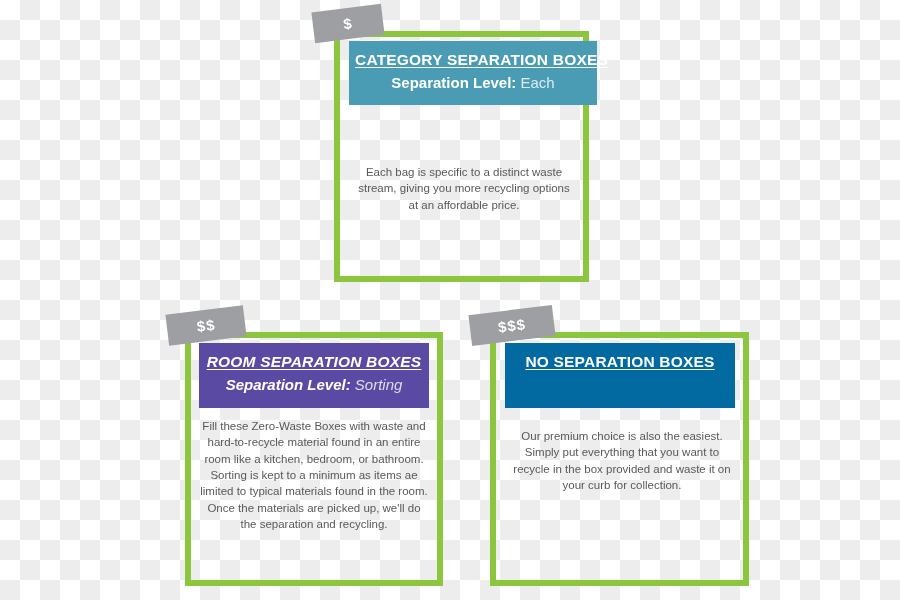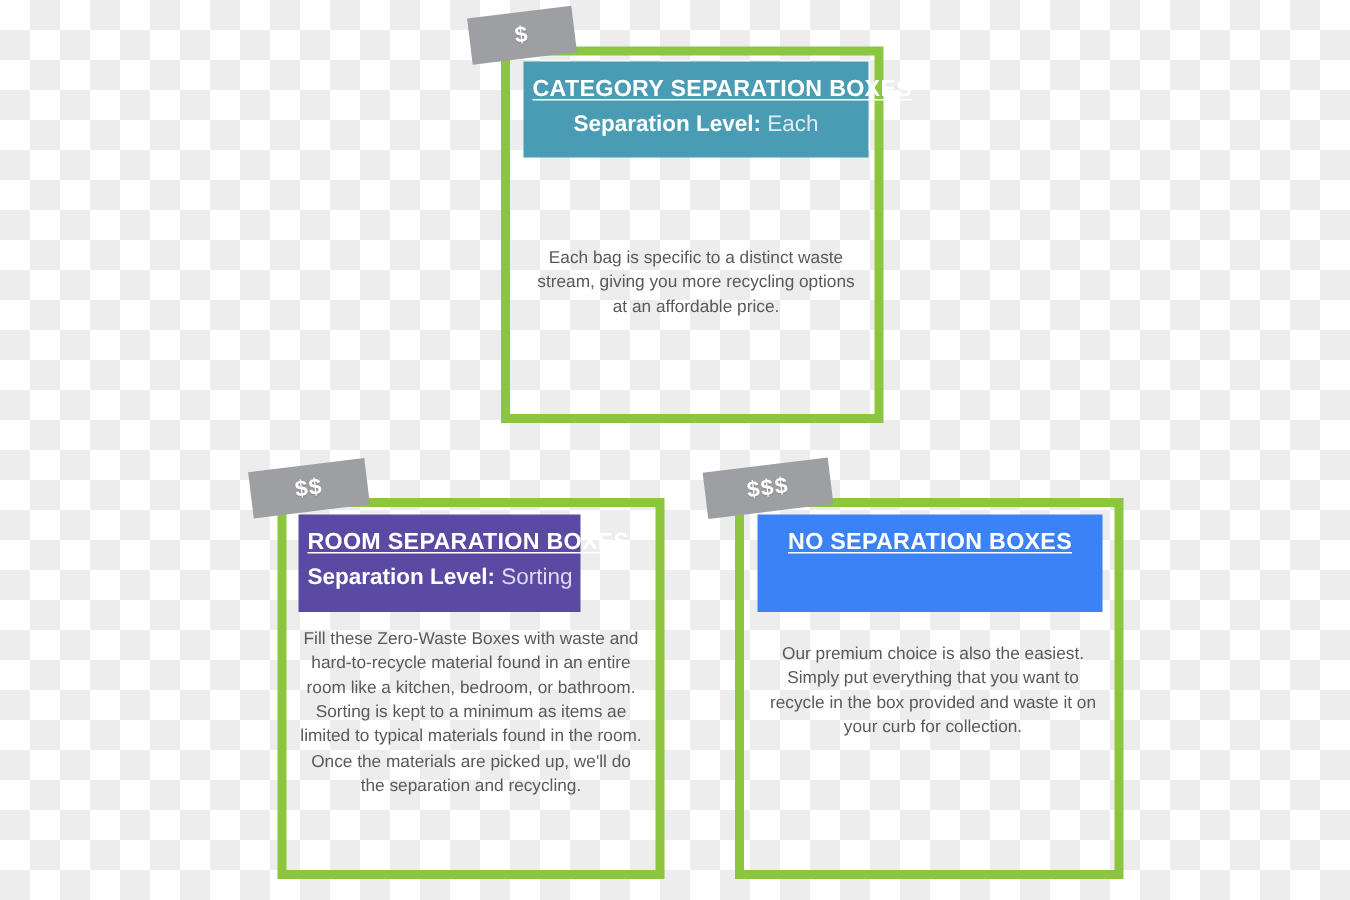--- a/index.html
+++ b/index.html
@@ -83,29 +83,29 @@
     font-weight: bold;
     display: flex;
     align-items: center;
     justify-content: center;
     letter-spacing: 1px;
     text-shadow: 0 1px 0 rgba(0,0,0,0.10);
   }
 
   
   #card-category        { left: 334px; top: 31px;  width: 255px; height: 251px; }
-  #header-category      { left: 349px; top: 41px;  width: 230px; height: 64px; background: #4a9cb5; }
+  #header-category      { left: 349px; top: 41px;  width: 248px; height: 64px; background: #4a9cb5; }
   #body-category        { left: 352px; top: 123px; width: 224px; margin-top: 41px; }
 
   #card-room            { left: 185px; top: 332px; width: 258px; height: 254px; }
-  #header-room          { left: 199px; top: 343px; width: 188px; height: 65px; background: #5a4aa3; }
+  #header-room          { left: 199px; top: 343px; width: 230px; height: 65px; background: #5a4aa3; font-style: italic; }
   #body-room            { left: 200px; top: 418px; width: 228px; }
 
   #card-none            { left: 490px; top: 332px; width: 259px; height: 254px; }
-  #header-none          { left: 505px; top: 343px; width: 230px; height: 65px; background: #3b82f6; }
+  #header-none          { left: 505px; top: 343px; width: 230px; height: 65px; background: #0369a1; }
   #body-none            { left: 508px; top: 428px; width: 228px; }
 
   #tag-category { left: 313px; top: 8px;   width: 70px;  height: 31px; font-size: 15px; transform: rotate(-7deg); }
   #tag-room     { left: 167px; top: 310px; width: 78px;  height: 31px; font-size: 15px; transform: rotate(-7deg); }
   #tag-none     { left: 470px; top: 310px; width: 84px;  height: 31px; font-size: 15px; transform: rotate(-7deg); }
 </style>
 </head>
 <body>
 
 <div id="stage">

